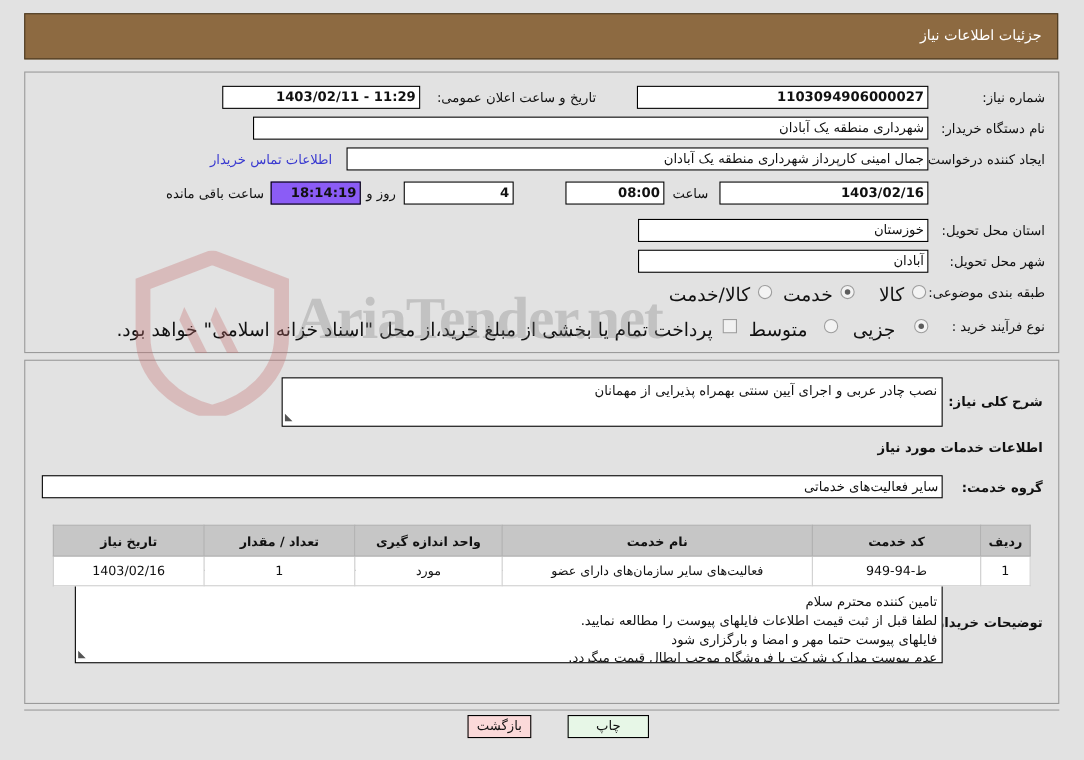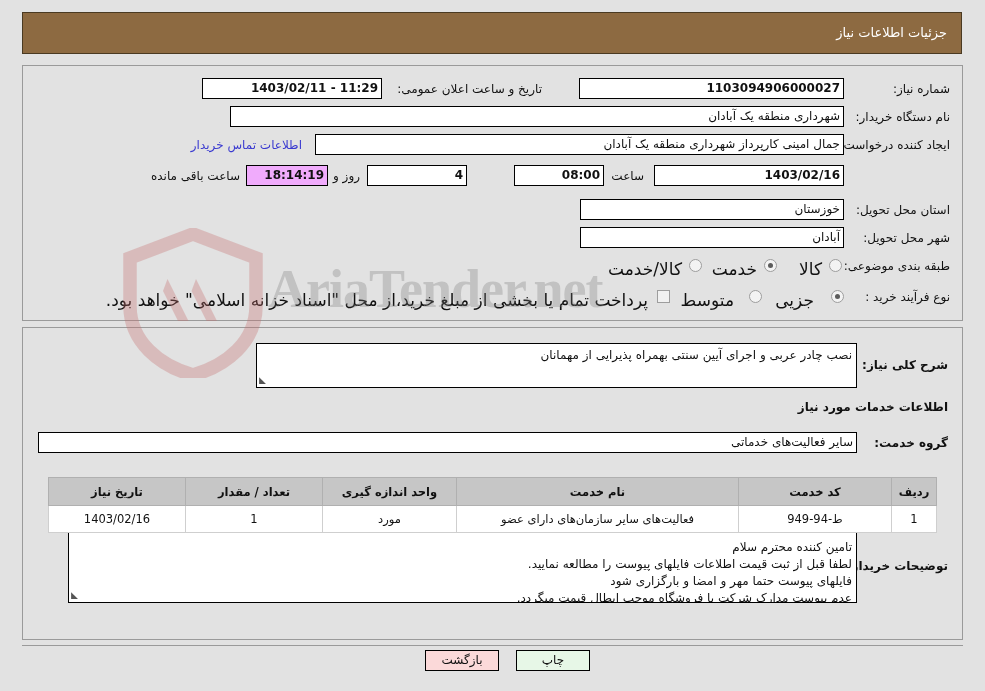--- a/index.html
+++ b/index.html
@@ -90,21 +90,21 @@
     font-size:12px;
     color:#111;
     line-height:19px;
     height:21px;
     padding:0 3px;
     white-space:nowrap;
     overflow:hidden;
   }
   .fld.center{text-align:right;font-weight:bold;}
   .fld.rtl{text-align:right;direction:rtl;}
-  .fld.cream{background:#f0abfc;}
+  .fld.cream{background:#8b5cf6;}
 
   .txtarea{
     position:absolute;
     box-sizing:border-box;
     background:#ffffff;
     border:1px solid #000000;
     font-size:12px;
     color:#111;
     line-height:17px;
     padding:3px 4px 0 4px;
@@ -206,21 +206,21 @@
     border:1px solid #000000;
     height:21px;
     line-height:19px;
     text-align:center;
     font-size:12px;
     color:#111;
     cursor:pointer;
     z-index:4;
   }
   #btn-print{left:516px;top:650px;width:74px;background:#e7f7e7;}
-  #btn-back{left:425px;top:650px;width:74px;background:#fbd9d9;}
+  #btn-back{left:425px;top:650px;width:58px;background:#fbd9d9;}
 </style>
 </head>
 <body>
 
 <div class="page">
 
   <div class="header-bar">
     <span class="header-title">جزئیات اطلاعات نیاز</span>
   </div>
 

